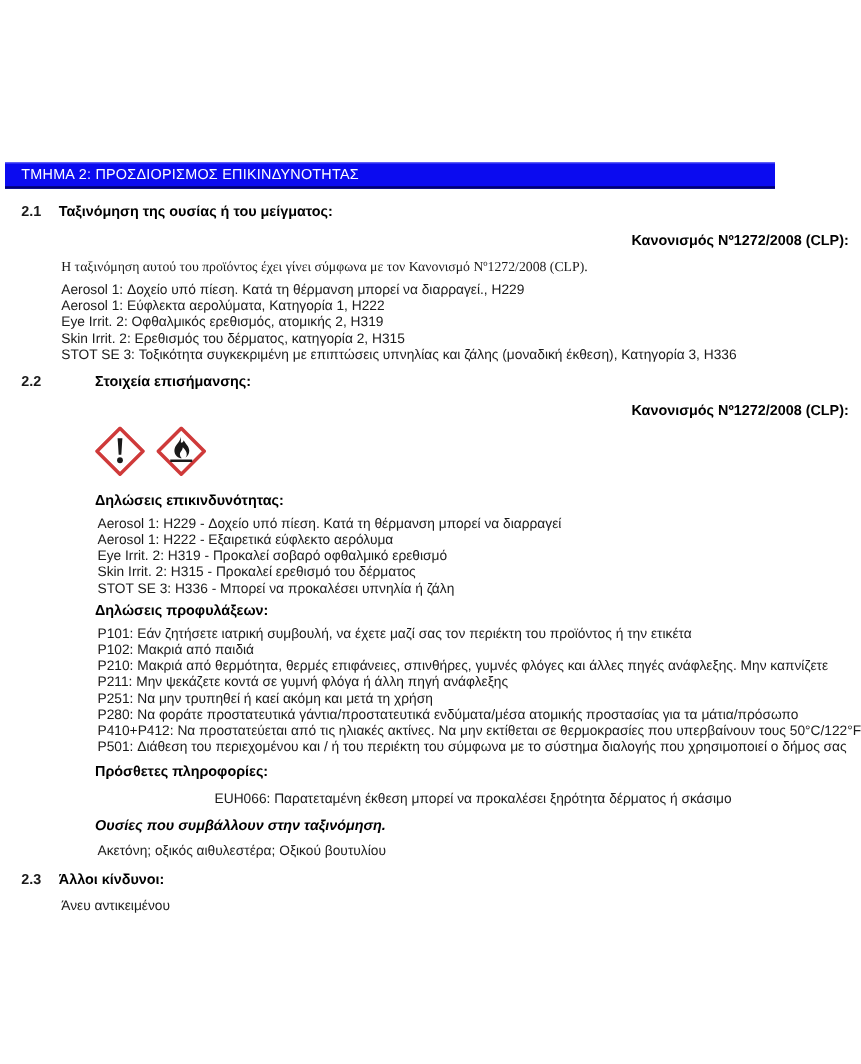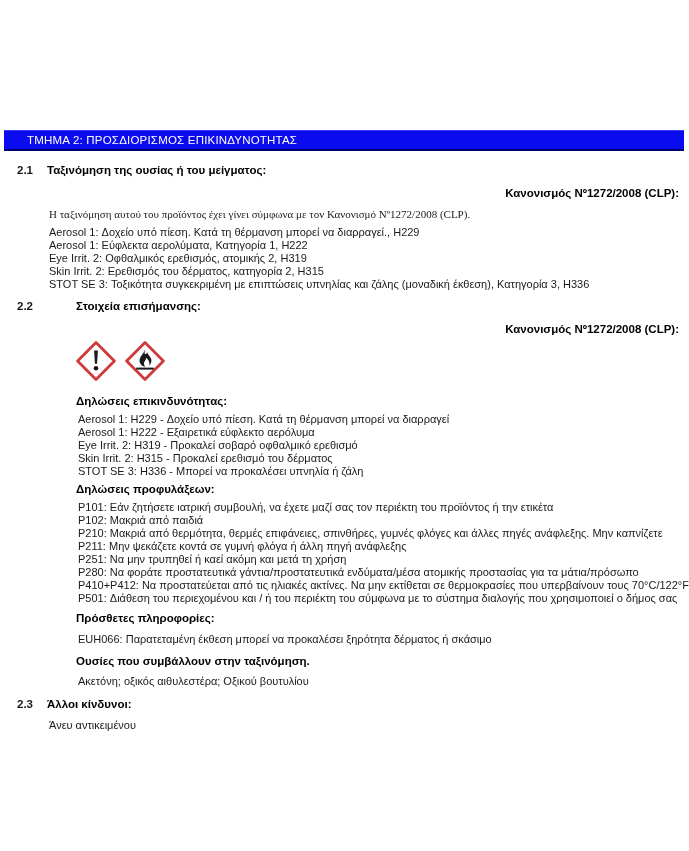--- a/index.html
+++ b/index.html
@@ -6,26 +6,26 @@
   html, body { margin: 0; padding: 0; background: #ffffff; }
   body {
     width: 689px; height: 851px;
     font-family: "Liberation Sans", "DejaVu Sans", sans-serif;
     color: #1a1a1a;
   }
   .page { position: relative; width: 689px; height: 851px; background: #fff; overflow: hidden; }
 
   
   .section-bar {
-    position: absolute; top: 130px; left: 4px; width: 680px; height: 21px;
+    position: absolute; top: 130px; left: 4px; width: 616px; height: 21px;
     background: var(--hdr-bg, #0b0bf0);
     border-top: 1px solid #3a3af5;
     border-bottom: 2px solid #000070;
     color: #ffffff; font-size: 11.5px; line-height: 18px;
-    padding-left: 23px; letter-spacing: 0.2px;
+    padding-left: 13px; letter-spacing: 0.2px;
   }
 
   
   .content { position: absolute; top: 163px; left: 17px; width: 662px; }
 
   .sec { display: flex; align-items: flex-start; }
   .sec-num { width: 30px; flex: 0 0 30px; font-weight: bold; font-size: 11.5px; line-height: 14px; }
   .sec-body { flex: 1; min-width: 0; }
 
   h3 { margin: 0; font-size: 11.5px; line-height: 14px; font-weight: bold; color: #000; }
@@ -41,22 +41,22 @@
 
   .signal-word { margin-top: 7px; font-size: 10px; font-weight: bold; line-height: 12px; color: #111; }
 
   .pictos { margin-top: 5px; display: flex; gap: 9px; height: 40px; }
   .picto { width: 40px; height: 40px; }
   .picto svg { width: 40px; height: 40px; display: block; }
 
   .h-hazard { margin-top: 13px; }
   .h-precaution { margin-top: 4px; }
   .h-additional { margin-top: 6px; }
-  .h-contrib { margin-top: 8px; }
-  .p-euh { margin-top: 8px; margin-left: 2px; }
+  .h-contrib { margin-top: 8px; font-style: italic; }
+  .p-euh { margin-top: 8px; margin-left: 2px; text-align: center; }
   .p-substances { margin-top: 7px; margin-left: 2px; }
   .p-other { margin-top: 8px; margin-left: 2px; }
 </style>
 </head>
 <body>
 
 <div class="page">
 
   <div class="section-bar" style="color: rgb(255, 255, 255);">
     <span>ΤΜΗΜΑ 2: ΠΡΟΣΔΙΟΡΙΣΜΟΣ ΕΠΙΚΙΝΔΥΝΟΤΗΤΑΣ</span>
@@ -113,21 +113,21 @@
         </div>
 
         <h3 class="h-precaution">Δηλώσεις προφυλάξεων:</h3>
         <div class="list">
           <div class="list-line">P101: Εάν ζητήσετε ιατρική συμβουλή, να έχετε μαζί σας τον περιέκτη του προϊόντος ή την ετικέτα</div>
           <div class="list-line">P102: Μακριά από παιδιά</div>
           <div class="list-line">P210: Μακριά από θερμότητα, θερμές επιφάνειες, σπινθήρες, γυμνές φλόγες και άλλες πηγές ανάφλεξης. Μην καπνίζετε</div>
           <div class="list-line">P211: Μην ψεκάζετε κοντά σε γυμνή φλόγα ή άλλη πηγή ανάφλεξης</div>
           <div class="list-line">P251: Να μην τρυπηθεί ή καεί ακόμη και μετά τη χρήση</div>
           <div class="list-line">P280: Να φοράτε προστατευτικά γάντια/προστατευτικά ενδύματα/μέσα ατομικής προστασίας για τα μάτια/πρόσωπο</div>
-          <div class="list-line">P410+P412: Να προστατεύεται από τις ηλιακές ακτίνες. Να μην εκτίθεται σε θερμοκρασίες που υπερβαίνουν τους 70°C/122°F</div>
+          <div class="list-line">P410+P412: Να προστατεύεται από τις ηλιακές ακτίνες. Να μην εκτίθεται σε θερμοκρασίες που υπερβαίνουν τους 50°C/122°F</div>
           <div class="list-line">P501: Διάθεση του περιεχομένου και / ή του περιέκτη του σύμφωνα με το σύστημα διαλογής που χρησιμοποιεί ο δήμος σας</div>
         </div>
 
         <h3 class="h-additional">Πρόσθετες πληροφορίες:</h3>
         <p class="p-euh">EUH066: Παρατεταμένη έκθεση μπορεί να προκαλέσει ξηρότητα δέρματος ή σκάσιμο</p>
 
         <h3 class="h-contrib">Ουσίες που συμβάλλουν στην ταξινόμηση.</h3>
         <p class="p-substances">Ακετόνη; οξικός αιθυλεστέρα; Οξικού βουτυλίου</p>
       </div>
     </div>

